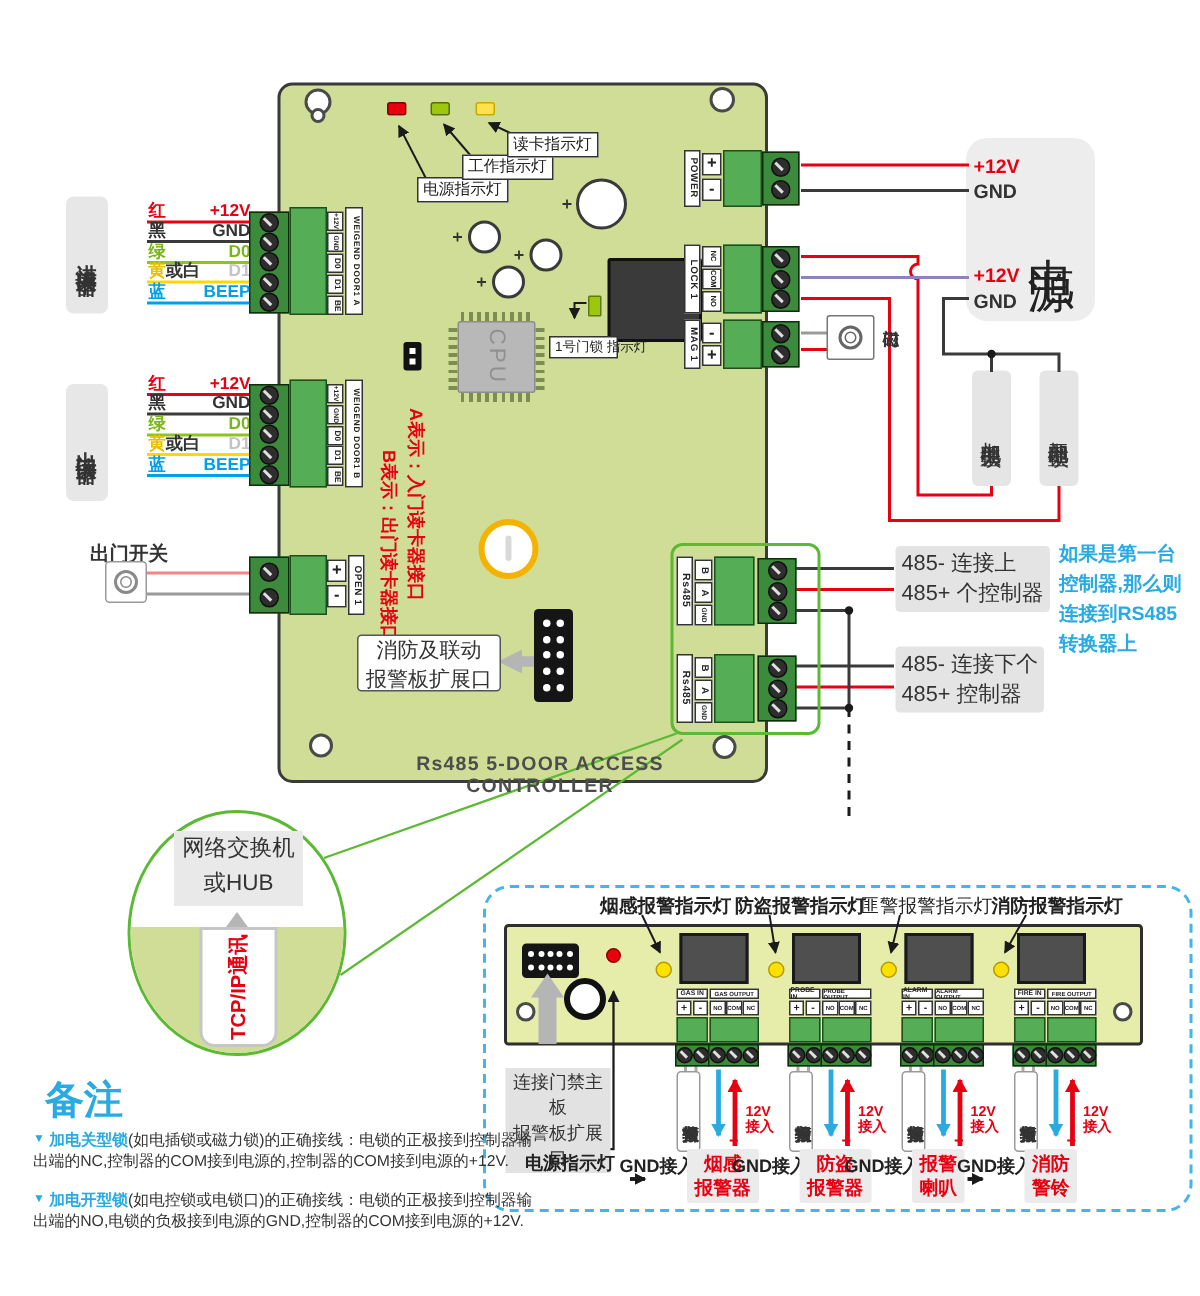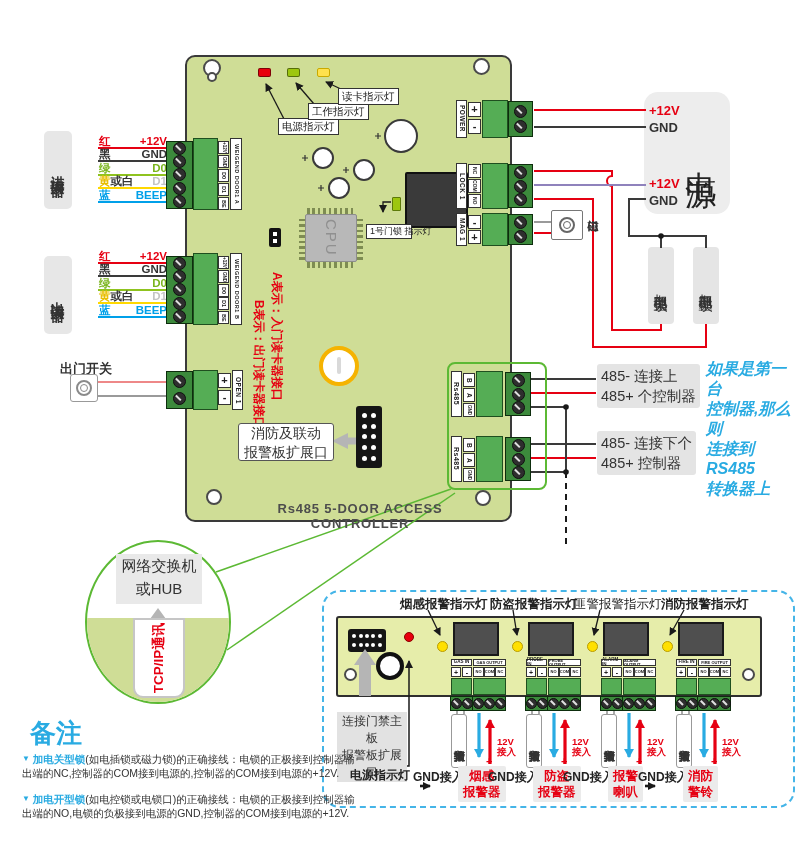--- a/index.html
+++ b/index.html
@@ -26,21 +26,21 @@
 .tbody{background:var(--termBody);border:1.5px solid var(--termBorder);}
 .pin{background:#fff;border:1px solid #333;display:flex;align-items:center;justify-content:center;color:#222;font-weight:bold;line-height:1;}
 .pin.v{writing-mode:vertical-rl;}
 .strip{background:#fff;border:1px solid #333;display:flex;align-items:center;justify-content:center;writing-mode:vertical-rl;color:#222;font-weight:bold;letter-spacing:.5px;line-height:1;}
 .hstrip{background:#fff;border:.5px solid #333;display:flex;align-items:center;justify-content:center;color:#222;font-weight:bold;line-height:1;}
 .wrow{display:flex;justify-content:space-between;align-items:flex-end;font-size:11.5px;font-weight:bold;height:13px;line-height:1;}
 .c-red{color:var(--wireRed);} .c-blk{color:#333;} .c-grn{color:#7ab51d;} .c-yel{color:#e8be00;} .c-blu{color:var(--wireBlue);} .c-gray{color:#c4c4c4;}
 .readerbox{background:#e7e7e7;border-radius:5px;color:#333;display:flex;align-items:center;justify-content:center;font-weight:bold;font-size:14px;letter-spacing:2px;}
 .lockbox{background:#e5e5e5;border-radius:4px;color:#333;display:flex;align-items:center;justify-content:center;font-size:14px;letter-spacing:1px;}
 .l485{background:#e4e4e4;border-radius:3px;color:#333;font-size:14.5px;line-height:20px;padding:2px 4px;white-space:pre-line;}
-.bluenote{color:var(--blueText);font-weight:bold;font-size:16px;line-height:20px;font-style:italic;}
+.bluenote{color:var(--blueText);font-weight:bold;font-size:13px;line-height:20px;}
 .rednote{color:var(--redText);font-weight:bold;}
 .cdots{background:#151515;border-radius:3px;display:grid;place-items:center;}
 .dot{width:5px;height:5px;background:#fff;border-radius:50%;}
 .dot.sm{width:4px;height:4px;}
 svg{position:absolute;left:0;top:0;pointer-events:none;}
 </style>
 </head>
 <body>
 
 <div id="canvas">

